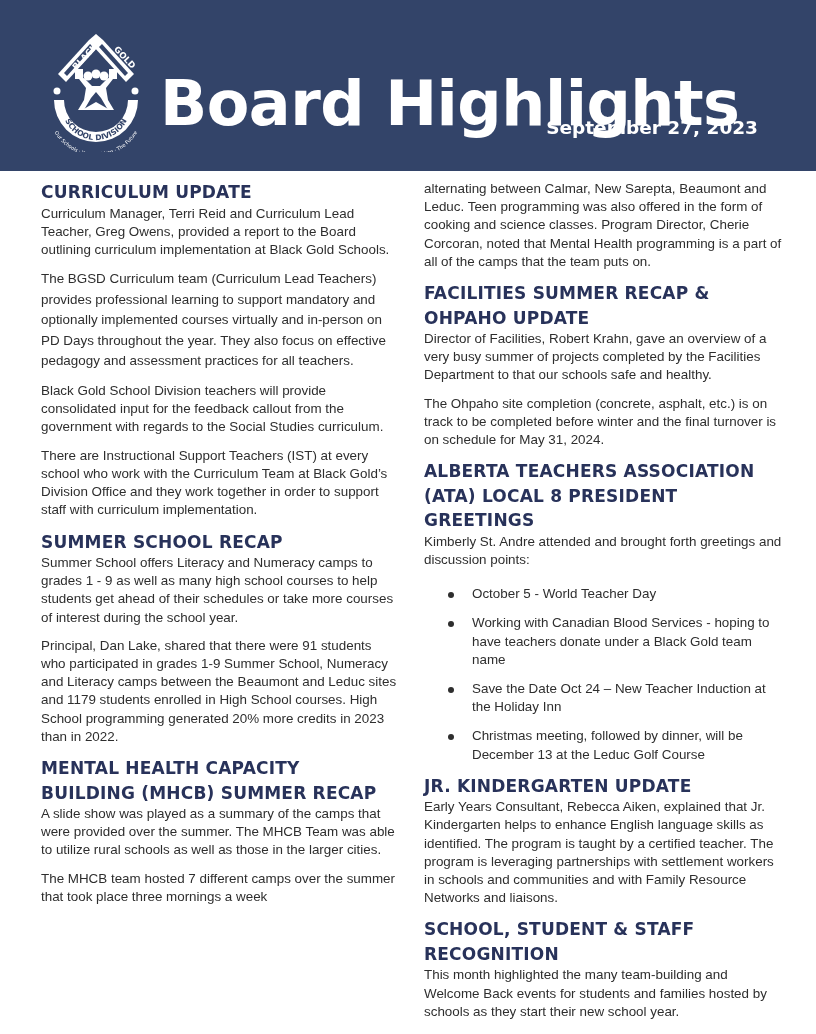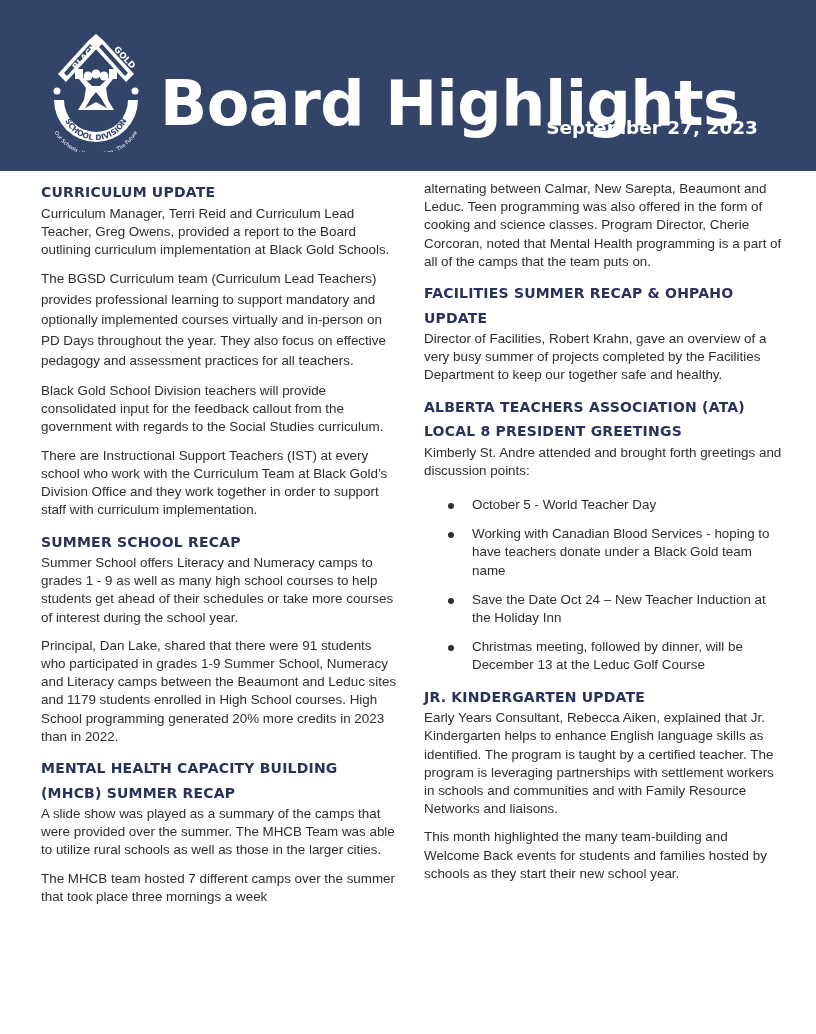--- a/index.html
+++ b/index.html
@@ -25,21 +25,21 @@
     font-family: "DejaVu Sans", sans-serif; font-weight: bold;
     font-size: 18.5px; line-height: 26px; color: #ffffff; white-space: nowrap; text-align: center;
   }
 
   .col { position: absolute; top: 180px; }
   .col.left { left: 41px; width: 358px; }
   .col.right { left: 424px; width: 362px; }
 
   h2 {
     font-family: "DejaVu Sans", sans-serif; font-weight: bold;
-    font-size: 14px; line-height: 24.5px; color: #28325a;
+    font-size: 17px; line-height: 24.5px; color: #28325a;
     letter-spacing: 0.2px; text-transform: uppercase;
   }
   p {
     font-size: 13.4px; line-height: 18.2px; color: #2e2e2e;
     margin-bottom: 10px;
   }
   p.loose { line-height: 20.6px; }
   .sec { margin-bottom: 0; }
   .sec + .sec { margin-top: 4px; }
   ul.bullets { list-style: none; margin: 0 0 10px 0; padding-left: 48px; }
@@ -114,32 +114,34 @@
     <h2>MENTAL HEALTH CAPACITY BUILDING (MHCB) SUMMER RECAP</h2>
     <p>A slide show was played as a summary of the camps that were provided over the summer.  The MHCB Team was able to utilize rural schools as well as those in the larger cities.</p>
     <p>The MHCB team hosted 7 different camps over the summer that took place three mornings a week</p>
   </div>
 </div>
 
 <div class="col right">
   <p>alternating between Calmar, New Sarepta, Beaumont and Leduc. Teen programming was also offered in the form of cooking and science classes.  Program Director, Cherie Corcoran, noted that Mental Health programming is a part of all of the camps that the team puts on.</p>
   <div class="sec">
     <h2>FACILITIES SUMMER RECAP &amp; OHPAHO UPDATE</h2>
-    <p>Director of Facilities, Robert Krahn, gave an overview of a very busy summer of projects completed by the Facilities Department to keep our together safe and healthy.</p>
+    <p>Director of Facilities, Robert Krahn, gave an overview of a very busy summer of projects completed by the Facilities Department to that our schools safe and healthy.</p>
+    <p>The Ohpaho site completion (concrete, asphalt, etc.) is on track to be completed before winter and the final turnover is on schedule for May 31, 2024.</p>
   </div>
   <div class="sec">
     <h2>ALBERTA TEACHERS ASSOCIATION (ATA) LOCAL 8 PRESIDENT GREETINGS</h2>
     <p style="margin-bottom:16px">Kimberly St. Andre attended and brought forth greetings and discussion points:</p>
     <ul class="bullets">
       <li>October 5 - World Teacher Day</li>
       <li>Working with Canadian Blood Services - hoping to have teachers donate under a Black Gold team name</li>
       <li>Save the Date Oct 24 – New Teacher Induction at the Holiday Inn</li>
       <li> Christmas meeting, followed by dinner, will be December 13 at the Leduc Golf Course</li>
     </ul>
   </div>
   <div class="sec">
     <h2>JR. KINDERGARTEN UPDATE</h2>
     <p>Early Years Consultant, Rebecca Aiken, explained that Jr. Kindergarten helps to enhance English language skills as identified. The program is taught by a certified teacher. The program is leveraging partnerships with settlement workers in schools and communities and with Family Resource Networks and liaisons.</p>
   </div>
   <div class="sec">
+    <h2>SCHOOL, STUDENT &amp; STAFF RECOGNITION</h2>
     <p>This month highlighted the many team-building and Welcome Back events for students and families hosted by schools as they start their new school year.</p>
   </div>
 </div>
 
 </body></html>

